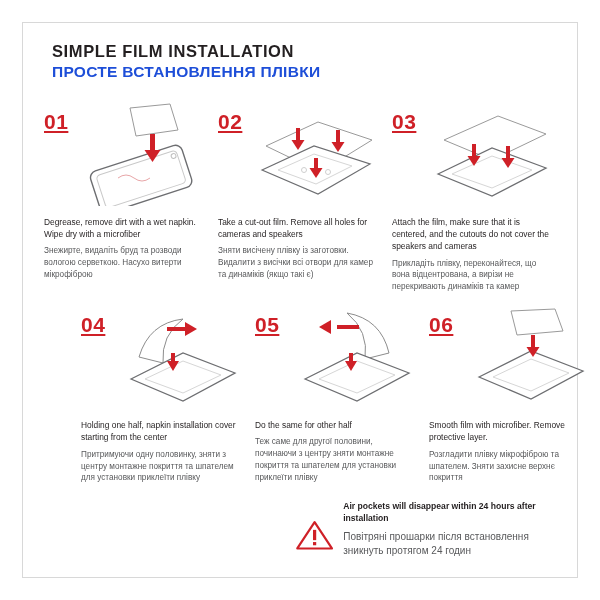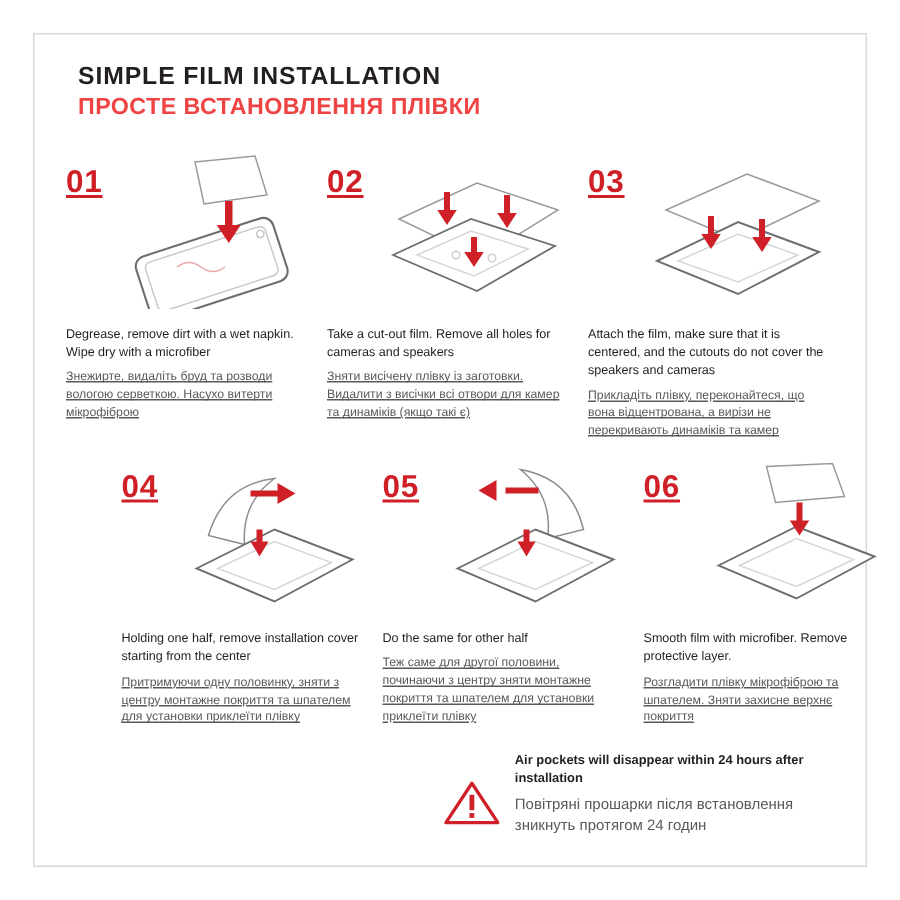--- a/index.html
+++ b/index.html
@@ -40,21 +40,21 @@
     font-weight: bold;
     letter-spacing: 0.6px;
     color: #231f20;
     line-height: 1.15;
     margin: 0;
   }
   .title-uk {
     font-size: 15.5px;
     font-weight: bold;
     letter-spacing: 0.3px;
-    color: #ef4444;
+    color: #1d4ed8;
     line-height: 1.2;
     margin: 2px 0 0 0;
   }
 
   .grid {
     position: absolute;
     left: 44px;
     top: 100px;
     width: 512px;
     display: grid;
@@ -94,21 +94,20 @@
     font-size: 8.4px;
     line-height: 1.45;
     color: #231f20;
     margin: 0 0 5px 0;
   }
   .txt-uk {
     font-size: 8.2px;
     line-height: 1.45;
     color: #58595b;
     margin: 0;
-    text-decoration: underline;
   }
   .row2 {
     margin-top: 10px;
     margin-left: 37px;
   }
 
   .warn {
     position: absolute;
     left: 296px;
     top: 498px;
@@ -243,21 +242,21 @@
             <polygon points="74,19 74,33 86,26"></polygon>
           </g>
 
           <g fill="#cf2027">
             <rect x="60" y="50" width="4" height="10"></rect>
             <polygon points="56,58 68,58 62,68"></polygon>
           </g>
         </svg>
       </div>
       <div class="cell-text">
-        <p class="txt-en">Holding one half, remove installation cover starting from the center</p>
+        <p class="txt-en">Holding one half, napkin installation cover starting from the center</p>
         <p class="txt-uk">Притримуючи одну половинку, зняти з центру монтажне покриття та шпателем для установки приклеїти плівку</p>
       </div>
     </div>
 
     <div class="cell row2">
       <div class="cell-art">
         <div class="step-num">05</div>
         <svg class="art-svg" width="132" height="106" viewBox="0 0 132 106">
 
           <path d="M104 50 q-8 -34 -42 -40 q22 18 18 46 z" fill="#ffffff" stroke="#8c8c8c" stroke-width="1"></path>

